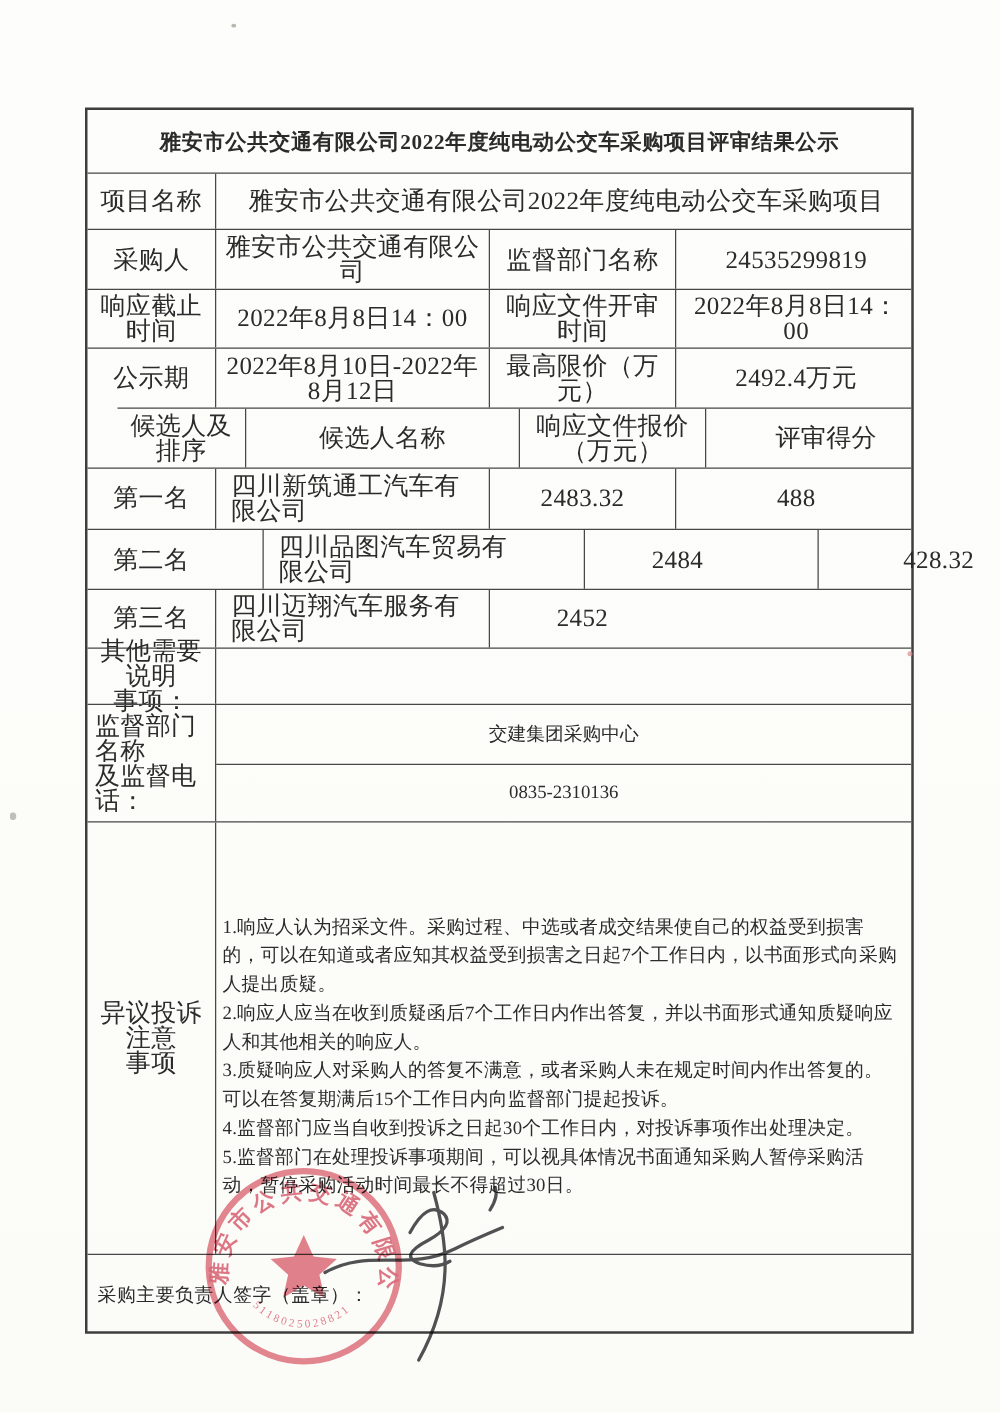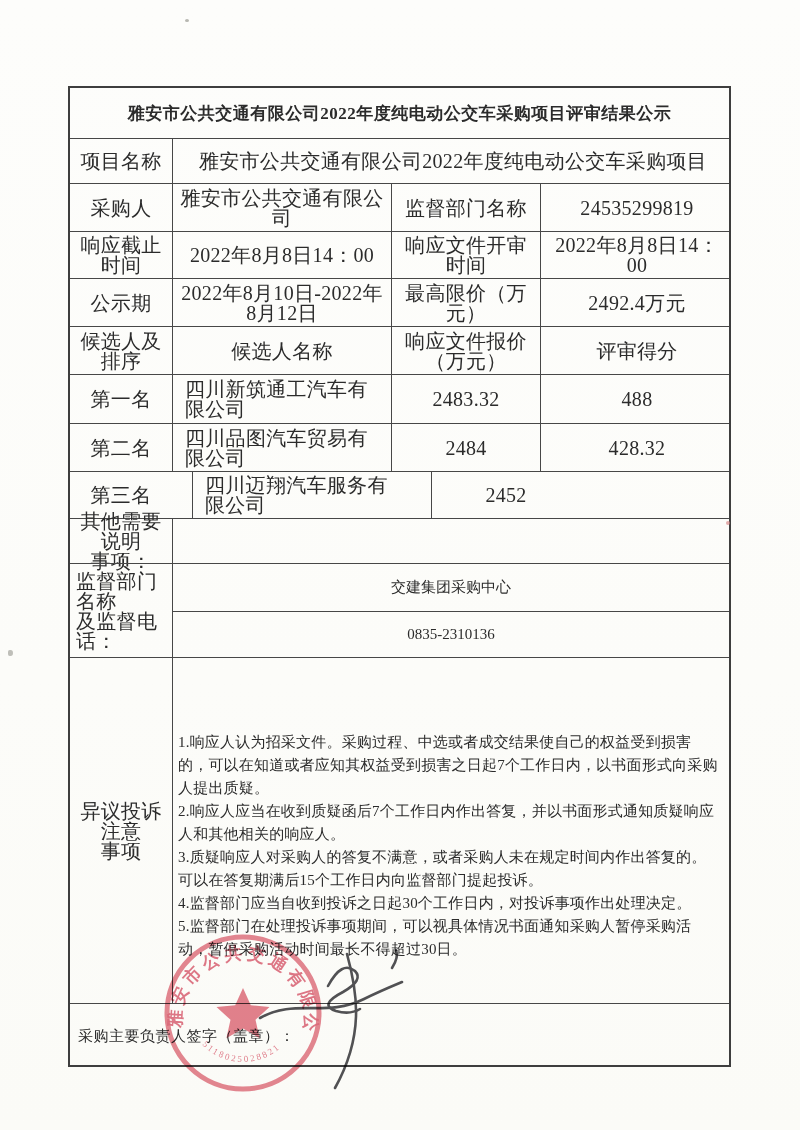--- a/index.html
+++ b/index.html
@@ -84,42 +84,42 @@
       <div class="cell c4">2022年8月8日14：00</div>
     </div>
 
     <div class="t-row" style="height:48px;">
       <div class="cell nol c1">公示期</div>
       <div class="cell c2">2022年8月10日-2022年8月12日</div>
       <div class="cell c3">最高限价（万元）</div>
       <div class="cell c4">2492.4万元</div>
     </div>
 
-    <div class="t-row" style="height:48px;">
+    <div class="t-row" style="height:48px;margin-left:24px;">
       <div class="cell nol c1">候选人及排序</div>
       <div class="cell c2">候选人名称</div>
       <div class="cell c3">响应文件报价（万元）</div>
       <div class="cell c4">评审得分</div>
     </div>
 
     <div class="t-row" style="height:49px;">
       <div class="cell nol c1">第一名</div>
       <div class="cell c2 left" style="padding-left:12px;">四川新筑通工汽车有限公司</div>
       <div class="cell c3">2483.32</div>
       <div class="cell c4">488</div>
     </div>
 
-    <div class="t-row" style="height:48px;">
+    <div class="t-row" style="height:48px;gap:38px;">
       <div class="cell nol c1">第二名</div>
       <div class="cell c2 left" style="padding-left:12px;">四川品图汽车贸易有限公司</div>
       <div class="cell c3">2484</div>
       <div class="cell c4">428.32</div>
     </div>
 
-    <div class="t-row" style="height:47px;gap:20px;">
+    <div class="t-row" style="height:47px;">
       <div class="cell nol c1">第三名</div>
       <div class="cell c2 left" style="padding-left:12px;">四川迈翔汽车服务有限公司</div>
       <div class="cell c3">2452</div>
     </div>
 
     <div class="t-row" style="height:45px;">
       <div class="cell nol c1 prewrap">其他需要说明
 事项：</div>
       <div class="cell cwide"></div>
     </div>

